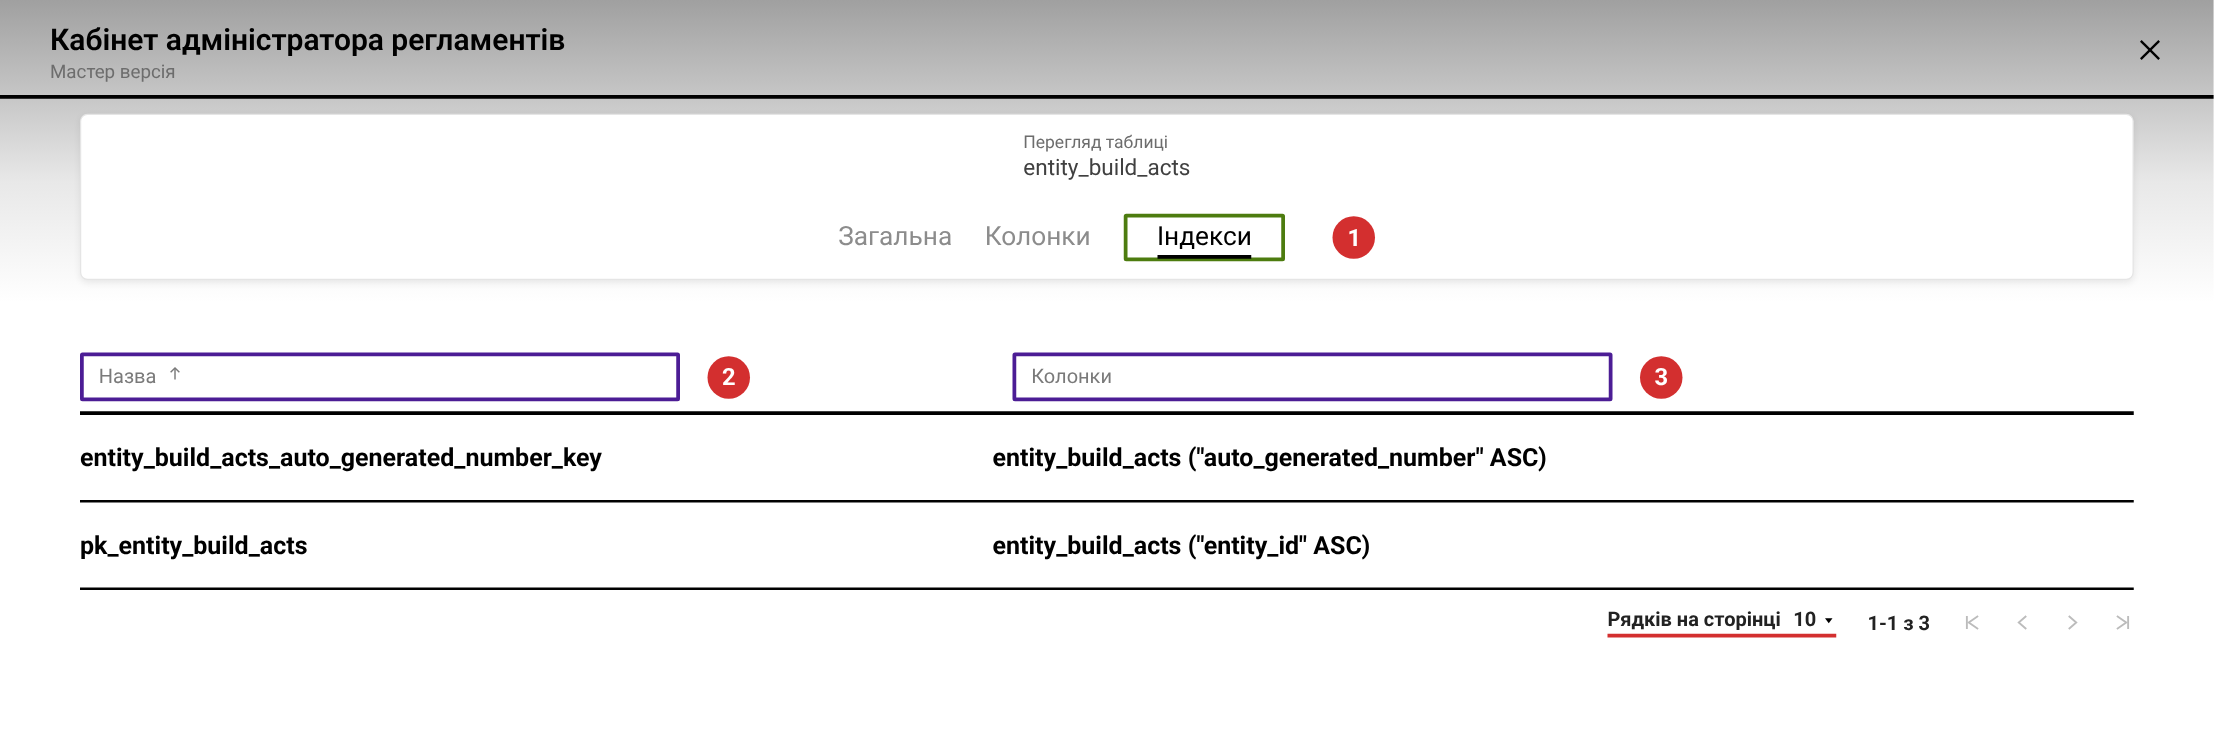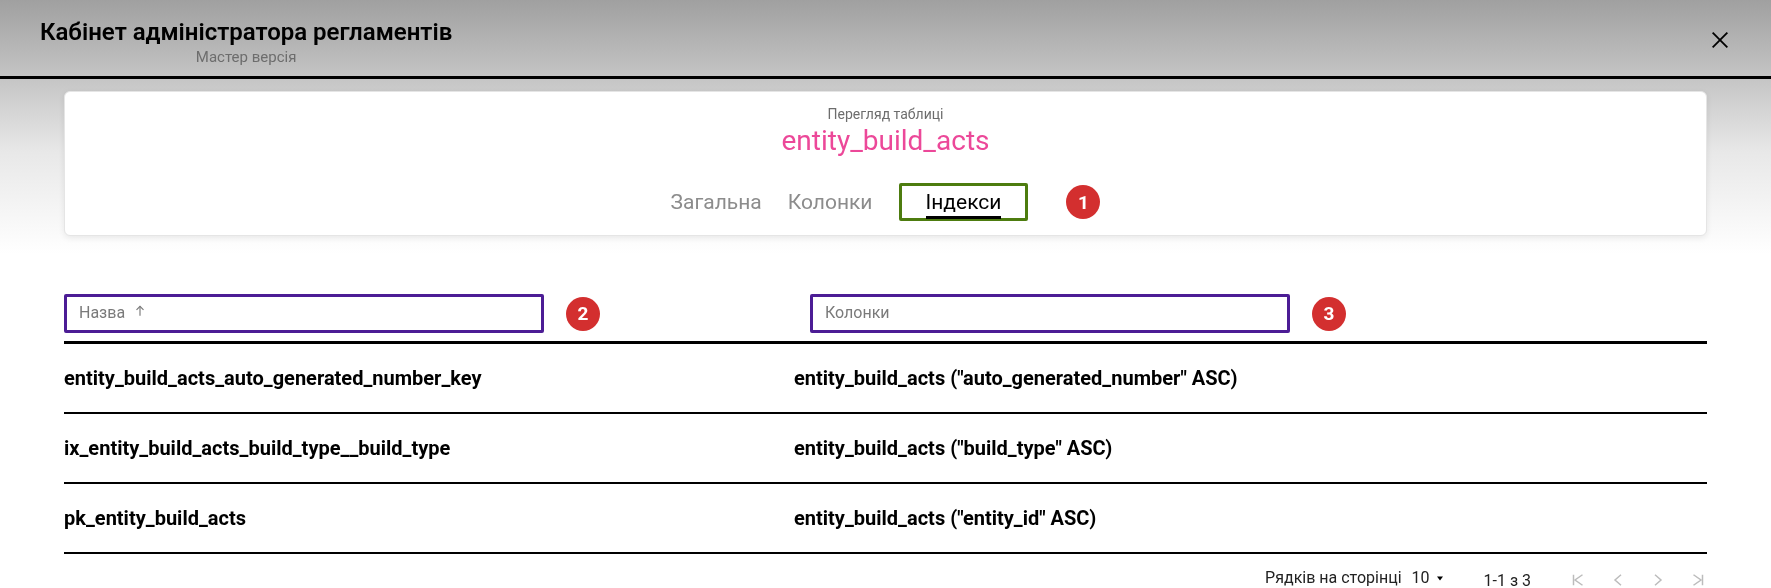--- a/index.html
+++ b/index.html
@@ -5,21 +5,20 @@
   * { box-sizing: border-box; margin: 0; padding: 0; }
   body {
     font-family: -apple-system, BlinkMacSystemFont, "Segoe UI", Roboto, Arial, sans-serif;
     background: #fff;
     color: #000;
     width: 1771px;
   }
   .top-gradient {
     background: linear-gradient(to bottom, #a0a0a0 0%, #e8e8e8 60%, #fff 100%);
     padding-bottom: 10px;
-    text-align: center;
   }
   .header-bar {
     display: flex;
     align-items: center;
     justify-content: space-between;
     padding: 18px 40px 10px 40px;
   }
   .header-titles { display: flex; flex-direction: column; }
   .header-title { font-size: 24px; font-weight: 600; color: #000; }
   .header-subtitle { font-size: 15px; color: #6d6d6d; margin-top: 2px; }
@@ -33,21 +32,21 @@
     box-shadow: 0 2px 6px rgba(0,0,0,0.08);
     display: flex;
     align-items: center;
     justify-content: space-between;
     padding: 14px 24px;
     border: 1px solid #e5e5e5;
     flex-direction: column;
   }
   .card-left { display: flex; flex-direction: column; }
   .card-label { font-size: 14px; color: #6d6d6d; }
-  .card-value { font-size: 28px; font-weight: 400; color: #ec4899; margin-top: 2px; }
+  .card-value { font-size: 18px; font-weight: 400; color: #404040; margin-top: 2px; }
   .tabs { display: flex; gap: 26px; align-items: center; margin-top: 26px; }
   .tab {
     font-size: 21px;
     color: #8c8c8c;
     cursor: pointer;
     padding: 2px 0;
   }
   .tab.active {
     color: #000;
     border-bottom: 3px solid #000;
@@ -94,24 +93,25 @@
     border-bottom: 2px solid #000;
     font-size: 20px;
     font-weight: bold;
   }
   .col-name { width: 730px; }
   .col-rule { flex: 1; }
   .pagination {
     display: flex;
     justify-content: flex-end;
     align-items: center;
-    gap: 38px;
+    gap: 25px;
     padding: 14px 0 0 0;
     font-size: 16px;
     color: #222;
+    font-weight: bold;
   }
   .rows-per-page {
     display: flex; align-items: center; gap: 10px;
     border-bottom: 3px solid #d32f2f;
     padding-bottom: 2px;
   }
   .rpp-select { display: flex; align-items: center; gap: 4px; cursor: pointer; justify-content: flex-end; }
   .rpp-select svg { width: 12px; height: 12px; }
   .pager-arrows { display: flex; gap: 22px; align-items: center; }
   .pager-btn { color: #bcbcbc; cursor: pointer; display: inline-flex; }
@@ -175,24 +175,20 @@
     <div class="filter-spacer-2"></div>
   </div>
   <div class="underline-full"></div>
 
   <div class="table">
     <div class="table-row">
       <div class="col-name">entity_build_acts_auto_generated_number_key</div>
       <div class="col-rule">entity_build_acts ("auto_generated_number" ASC)</div>
     </div>
     <div class="table-row">
-      <div class="col-name">ix_entity_build_acts_build_type__build_type</div>
-      <div class="col-rule">entity_build_acts ("build_type" ASC)</div>
-    </div>
-    <div class="table-row">
       <div class="col-name">pk_entity_build_acts</div>
       <div class="col-rule">entity_build_acts ("entity_id" ASC)</div>
     </div>
   </div>
 
   <div class="pagination" style="position:relative;">
     <div class="rows-per-page">
       <span>Рядків на сторінці</span>
       <span class="rpp-select">
         <span>10</span>

